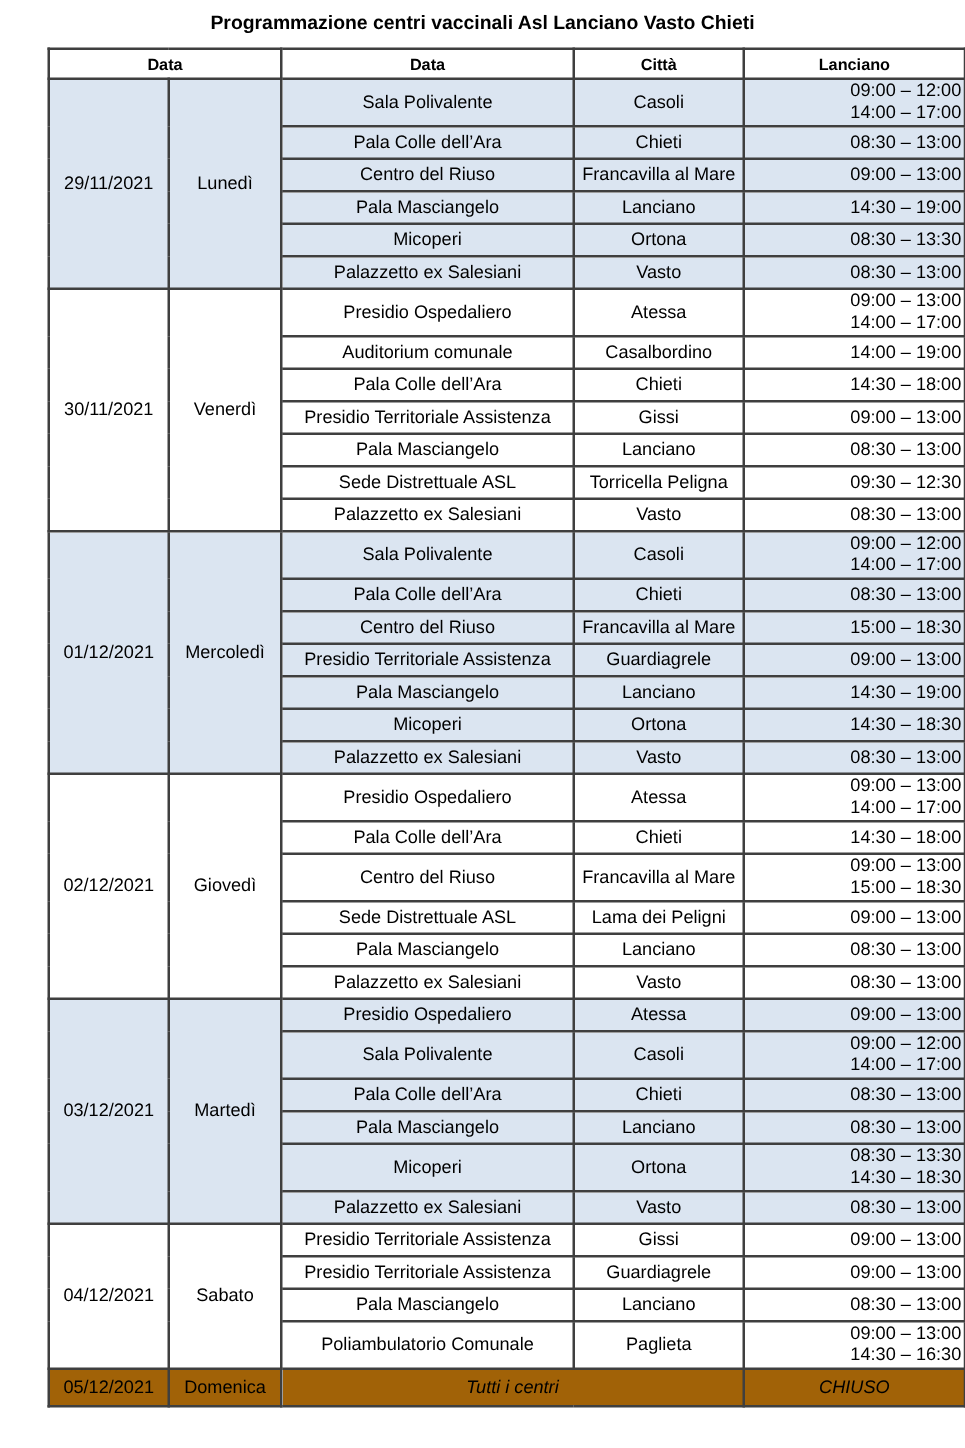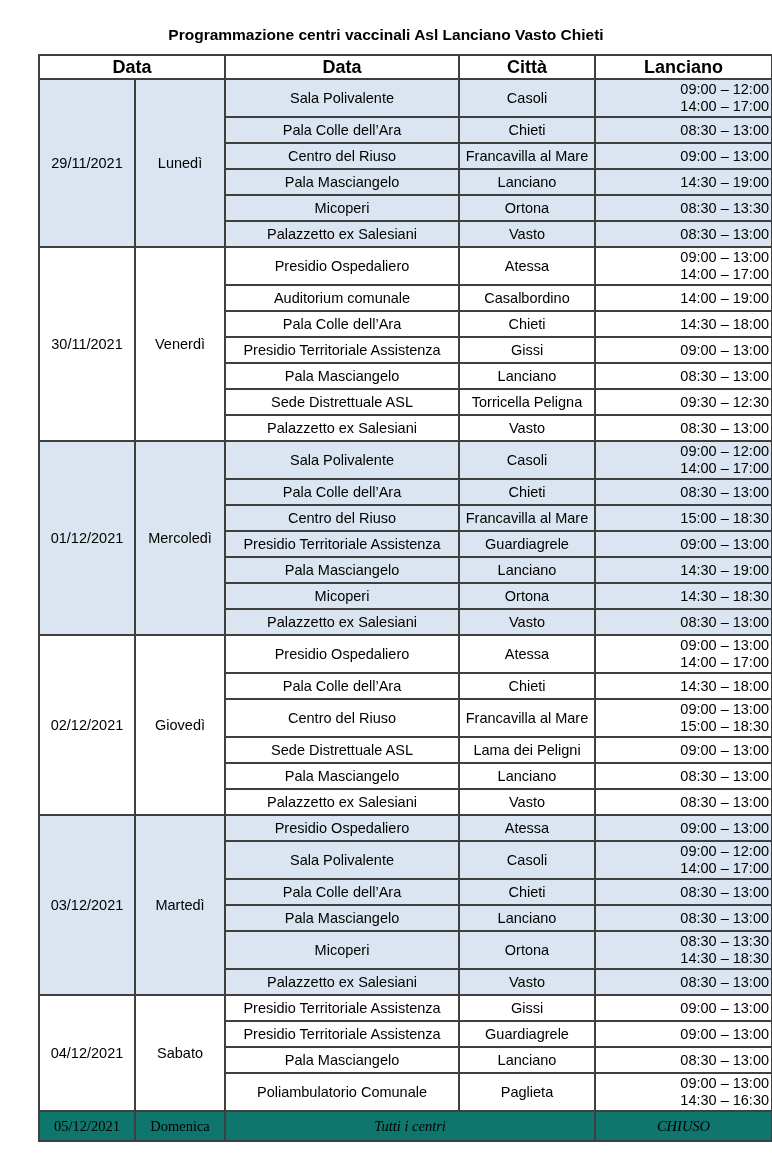--- a/index.html
+++ b/index.html
@@ -16,21 +16,21 @@
     width: 772px;
     height: 1158px;
     overflow: hidden;
     box-sizing: border-box;
   }
   .title {
     text-align: center;
     font-weight: bold;
     font-size: 15.5px;
     line-height: 1.38;
-    padding-top: 24px;
+    padding-top: 8px;
   }
   table.schedule {
     border-collapse: collapse;
     table-layout: fixed;
     width: 733px;
     margin-left: 38px;
     margin-top: 9px;
   }
   col.c-date { width: 96px; }
   col.c-day  { width: 90px; }
@@ -43,21 +43,21 @@
     vertical-align: middle;
     padding: 0 2px;
     font-size: 14.5px;
     line-height: 17px;
     overflow: hidden;
     white-space: nowrap;
   }
   thead tr { height: 24px; }
   th {
     font-weight: bold;
-    font-size: 18px;
+    font-size: 13px;
     background: #ffffff;
   }
   tr.single { height: 26px; }
   tr.double { height: 38px; }
   tr.closed { height: 30px; }
   td .hours-line { line-height: 17px; text-align: right; }
   .italic { font-style: italic; margin-top: 44px; }
 </style>
 </head>
 <body>
@@ -349,21 +349,21 @@
           </td>
         </tr>
         <tr class="double">
           <td>Poliambulatorio Comunale</td>
           <td>Paglieta</td>
           <td>
             <div class="hours-line">09:00 – 13:00</div>
             <div class="hours-line">14:30 – 16:30</div>
           </td>
         </tr>
-        <tr class="closed" style="background: #0f766e; font-family: Liberation Serif, serif;">
+        <tr class="closed" style="background: #a16207;">
           <td>05/12/2021</td>
           <td>Domenica</td>
           <td colspan="2" class="italic">Tutti i centri</td>
           <td class="italic">CHIUSO</td>
         </tr>
       </tbody>
   </table>
 </div>
 
 </body></html>

